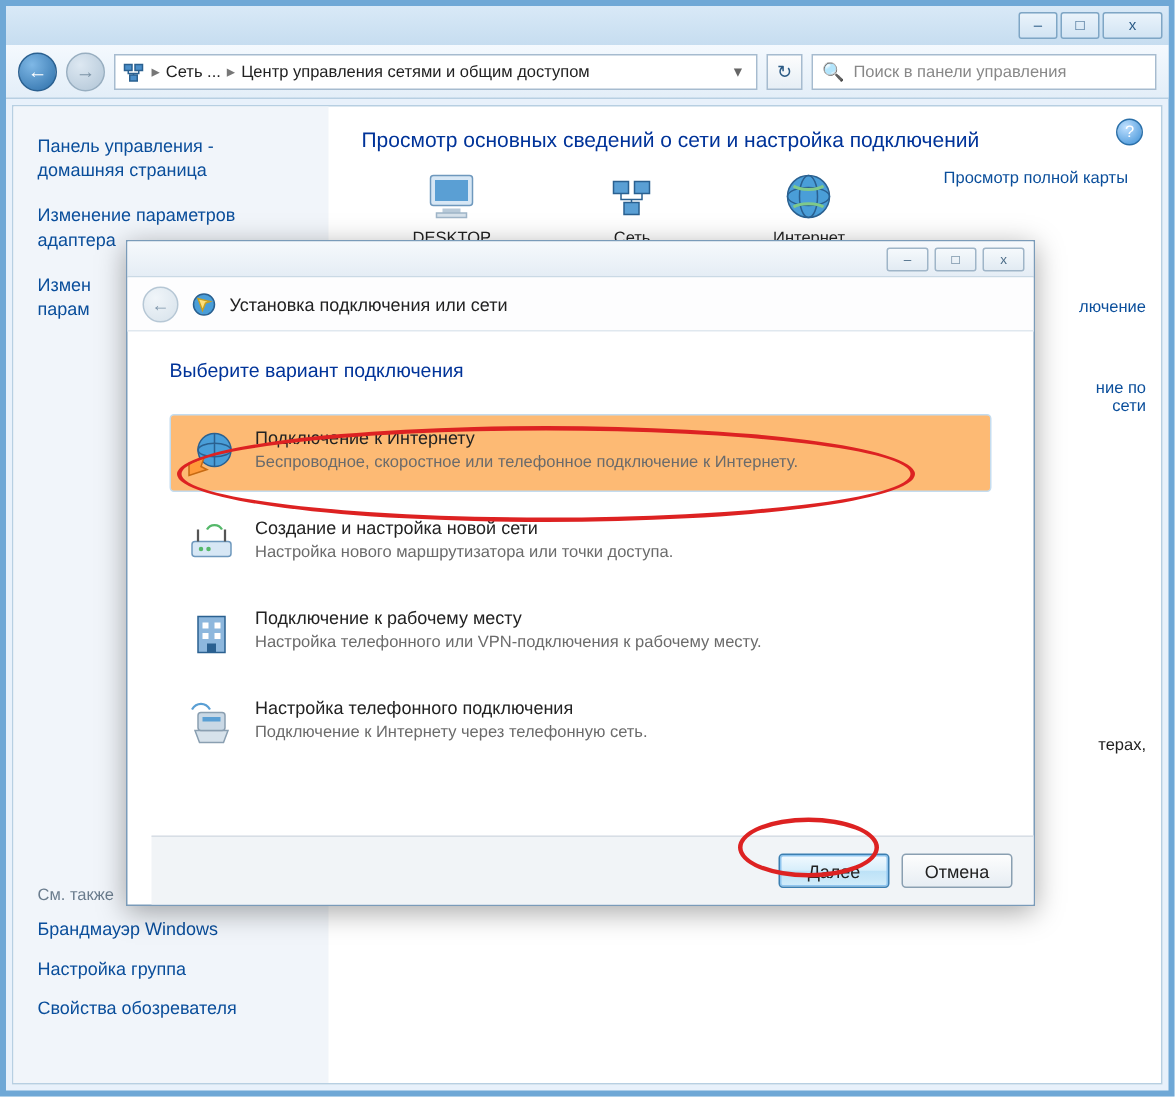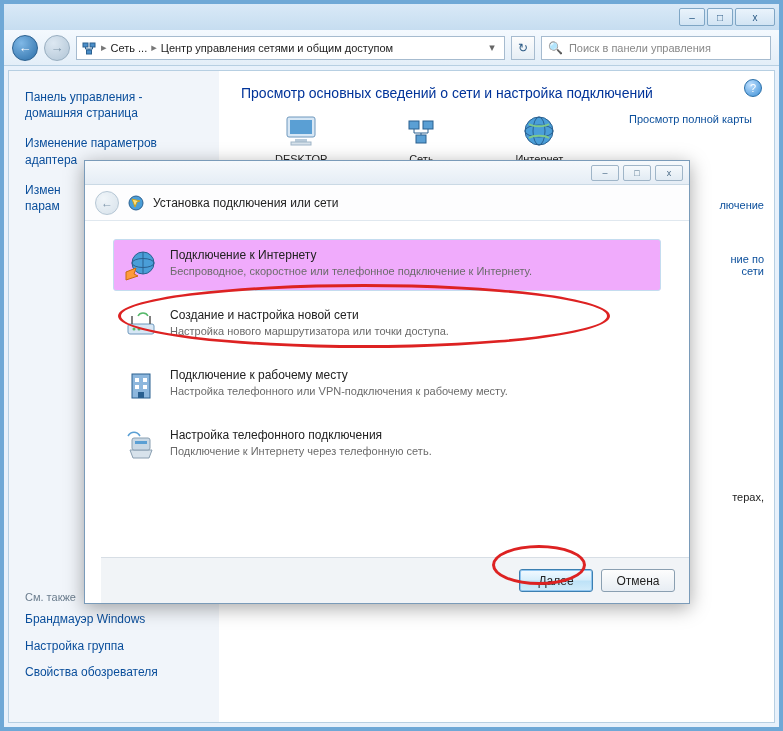--- a/index.html
+++ b/index.html
@@ -48,21 +48,21 @@
     .dlg-titlebar { height: 24px; background: linear-gradient(#f6f9fc,#e5edf5); display:flex; justify-content:flex-end; align-items:center; padding-right: 6px; gap: 4px; border-bottom: 1px solid #cad9e5; }
     .dlg-tb-btn { width: 28px; height: 16px; border: 1px solid #9fb5c8; background: linear-gradient(#f5f9fc,#e2ebf3); border-radius: 2px; display:flex;align-items:center;justify-content:center;font-size:9px;color:#4a6b87;cursor:pointer;}
     .dlg-header { height: 36px; display:flex; align-items:center; padding: 0 10px; gap: 8px; border-bottom: 1px solid #e0e8ef; background:#fdfdfe; }
     .dlg-back { width: 24px; height: 24px; border-radius: 50%; border:1px solid #b6c7d5; background: radial-gradient(circle at 35% 30%,#f0f5f9,#d7e2eb); display:flex;align-items:center;justify-content:center;color:#7e96ab;font-size:12px;cursor:pointer;}
     .dlg-hdr-icon { width:18px;height:18px;display:flex;align-items:center;justify-content:center;}
     .dlg-title { font-size: 12px; color: #222; }
     .dlg-body { padding: 18px 28px 0 28px; }
     .dlg-body h2 { color: #003399; font-size: 13px; font-weight: normal; margin-bottom: 22px; }
 
     .option { display:flex; gap: 12px; padding: 8px 10px; margin-bottom: 8px; cursor:pointer; border:1px solid transparent; border-radius:3px; }
-    .option.selected { background:#f0abfc; border-color:#c4dcef; }
+    .option.selected { background:#fdba74; border-color:#c4dcef; }
     .opt-icon { width: 34px; height: 34px; display:flex;align-items:center;justify-content:center;flex-shrink:0; }
     .opt-title { font-size: 12px; color: #222; margin-bottom: 2px; }
     .opt-desc { font-size: 11px; color: #6b6b6b; line-height: 1.3; }
 
     .dlg-footer { position:absolute; bottom:0; left:16px; right:0; height: 46px; background:#f1f4f7; border-top:1px solid #d7dee5; display:flex; justify-content:flex-end; align-items:center; gap:8px; padding-right: 14px; }
     .btn { height: 23px; min-width: 74px; padding: 0 14px; border:1px solid #8a9fb1; background:linear-gradient(#fdfdfd,#e7edf3); font-size:12px; color:#222; cursor:pointer; border-radius:3px; }
     .btn.primary { border:1px solid #3c7fb1; box-shadow: 0 0 0 1px #8fc5ef inset; background:linear-gradient(#f3faff,#d7eefb 48%,#bde2f7 52%,#d2ecfa);}
 
     
     .hl { position:absolute; border: 3px solid #d22; border-radius: 50%; pointer-events:none; z-index: 20; }
@@ -193,20 +193,21 @@
     </div>
     <div class="dlg-hdr-icon">
       <svg width="18" height="18" viewBox="0 0 18 18">
           <circle cx="9" cy="9" r="7" fill="#4a9ed8" stroke="#2a6090"></circle>
           <path d="M5 5l3 8 2-5 3-1z" fill="#ffe079" stroke="#c7a022"></path>
         </svg>
     </div>
     <div class="dlg-title">Установка подключения или сети</div>
   </div>
   <div class="dlg-body">
+    <h2>Выберите вариант подключения</h2>
 
     <div class="option selected">
       <div class="opt-icon">
         <svg width="34" height="34" viewBox="0 0 34 34">
             <circle cx="19" cy="15" r="11" fill="#4a9ed8" stroke="#2a6090"></circle>
             <ellipse cx="19" cy="15" rx="11" ry="4.5" fill="none" stroke="#2a6090"></ellipse>
             <path d="M19 4v22" stroke="#2a6090"></path>
             <path d="M2 24l10-4-2 6 4 2-12 4z" fill="#ff9a3a" stroke="#c66a12"></path>
           </svg>
       </div>

